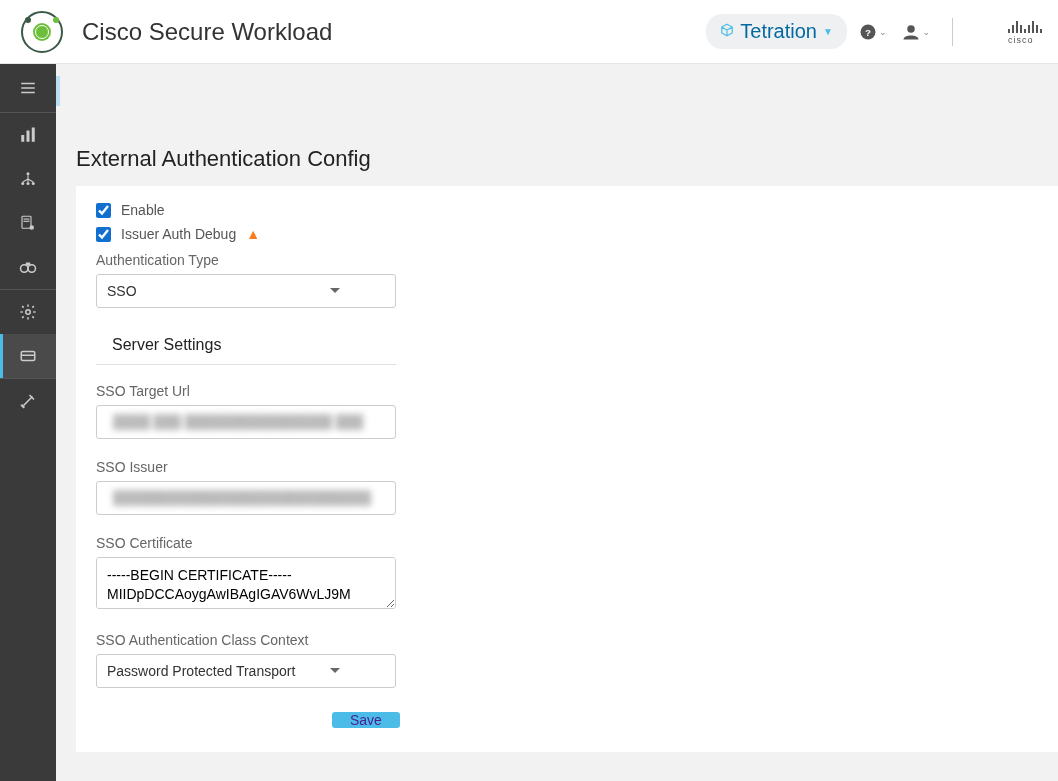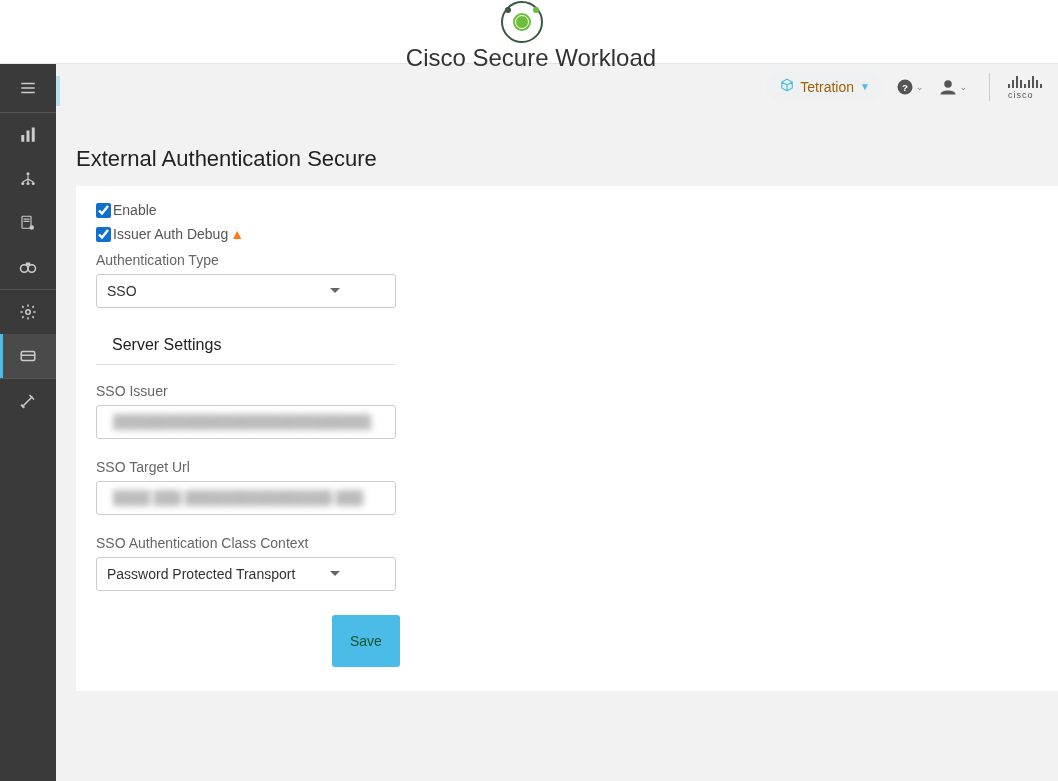--- a/index.html
+++ b/index.html
@@ -1,31 +1,31 @@
 <!DOCTYPE html>
 <html><head>
 <meta charset="utf-8">
 <style>
   * { box-sizing: border-box; margin: 0; padding: 0; }
   body { font-family: Arial, Helvetica, sans-serif; font-size: 14px; color: #333; background: #f2f2f2; width: 1058px; height: 781px; overflow: hidden; }
   
   
-  .header { height: 64px; background: #fff; display: flex; align-items: center; padding: 0 16px 0 20px; border-bottom: 1px solid #e5e5e5; position: relative; flex-direction: column; }
+  .header { height: 64px; background: #fff; display: flex; align-items: center; padding: 0 16px 0 20px; border-bottom: 1px solid #e5e5e5; position: relative; }
   .logo { width: 44px; height: 44px; margin-right: 18px; position: relative; }
   .logo svg { width: 44px; height: 44px; }
   .app-title { font-size: 24px; color: #333; font-weight: 400; }
   .header-right { margin-left: auto; display: flex; align-items: center; gap: 8px; }
   .tetration-badge { background: #eef0f2; border-radius: 16px; padding: 6px 14px; display: flex; align-items: center; gap: 6px; cursor: pointer; }
   .tetration-badge .cube { color: #4bbce7; font-size: 14px; }
-  .tetration-badge .label { color: #a16207; font-size: 14px; }
+  .tetration-badge .label { color: #0369a1; font-size: 20px; }
   .tetration-badge .caret { color: #4bbce7; font-size: 10px; }
   .header-icon { display: flex; align-items: center; gap: 2px; cursor: pointer; color: #555; padding: 4px; }
   .header-icon .caret { font-size: 9px; color: #888; }
   .header-divider { width: 1px; height: 28px; background: #ccc; margin: 0 10px; }
-  .cisco-logo { font-size: 10px; color: #555; letter-spacing: 0.5px; position: relative; }
+  .cisco-logo { font-size: 10px; color: #555; letter-spacing: 0.5px; position: relative; margin-left: 37px; }
   .cisco-bars { display:flex; gap:2px; align-items:flex-end; height:14px; margin-bottom:2px;}
   .cisco-bars span{ width:2px; background:#555; display:inline-block;}
 
   
   .main-wrap { display: flex; height: calc(781px - 64px); }
   
   
   .sidebar { width: 56px; background: #3a3a3a; display: flex; flex-direction: column; }
   .sidebar-item { width: 56px; height: 44px; display: flex; align-items: center; justify-content: center; cursor: pointer; color: #ccc; position:relative;}
   .sidebar-item.active { background: #4a4a4a; }
@@ -34,21 +34,21 @@
   .sidebar-sep { height: 1px; background: #555; margin: 0; }
   .sidebar svg { width: 18px; height: 18px; fill: #ccc; }
   
   
   .content { flex: 1; background: #f2f2f2; overflow: auto; }
   .blue-bar { width: 4px; height: 30px; background: #b9e0f2; margin: 12px 0 0 0; }
   .page-title { font-size: 22px; font-weight: 400; color: #222; padding: 40px 0 14px 20px; }
   
   .form-card { background: #fff; margin: 0 0 0 20px; padding: 16px 20px 24px 20px; }
   
-  .checkbox-row { display: flex; align-items: center; gap: 2px; margin-bottom: 8px; }
+  .checkbox-row { display: flex; align-items: center; gap: 10px; margin-bottom: 8px; }
   .checkbox-row input[type=checkbox] { width: 15px; height: 15px; accent-color: #1170cf; cursor:pointer;}
   .checkbox-row label { color: #555; font-size: 14px; cursor:pointer;}
   .warn-icon { color: #ff7b1a; font-size: 14px; }
   
   .field-label { color: #666; font-size: 14px; margin: 10px 0 6px 0; display:block;}
   
   .select-wrap { position: relative; width: 256px; }
   .select-wrap select, .select-display { width: 300px; height: 34px; border: 1px solid #ccc; border-radius: 3px; padding: 0 30px 0 10px; font-size: 14px; color: #333; background: #fff; appearance: none; cursor:pointer; display:flex; align-items:center;}
   .select-wrap::after { content: ''; position: absolute; right: 12px; top: 14px; border-left: 5px solid transparent; border-right: 5px solid transparent; border-top: 5px solid #666; pointer-events: none; }
   
@@ -56,21 +56,21 @@
   .hr { border: none; border-top: 1px solid #e0e0e0; margin: 10px 0 18px 0; width: 300px; }
   
   .text-input { width: 300px; height: 34px; border: 1px solid #ccc; border-radius: 3px; padding: 0 10px; font-size: 14px; background:#fff; }
   .text-input.redacted { background: #fff; position: relative; overflow:hidden;}
   .redaction-blur { filter: blur(3px); color:#bbb; white-space:nowrap; overflow:hidden; font-size:13px; padding:8px 6px;}
   
   .textarea { width: 300px; height: 52px; border: 1px solid #ccc; border-radius: 3px; padding: 8px 10px; font-size: 14px; font-family: inherit; resize: vertical; line-height: 1.35; overflow-y:scroll;}
   
   .field-block { margin-bottom: 20px; }
   
-  .save-btn { background: #4bbce7; color: #14532d; border: none; border-radius: 3px; padding: 18px 18px; font-size: 14px; cursor: pointer; margin-left: 236px; margin-top: 4px;}
+  .save-btn { background: #4bbce7; color: #4c1d95; border: none; border-radius: 3px; padding: 0 18px; font-size: 14px; cursor: pointer; margin-left: 236px; margin-top: 4px;}
 </style>
 </head>
 <body>
 
 <div class="header">
   <div class="logo">
     <svg viewBox="0 0 44 44">
       <circle cx="22" cy="22" r="20" fill="none" stroke="#3a5a45" stroke-width="2"></circle>
       <circle cx="22" cy="22" r="9" fill="#6bbf3b"></circle>
       <circle cx="22" cy="22" r="6.5" fill="none" stroke="#fff" stroke-width="1"></circle>
@@ -178,21 +178,21 @@
     <div class="sidebar-item">
       <svg viewBox="0 0 24 24">
           <path d="M6 18 L18 6 M14 4 L20 10" stroke="#ccc" stroke-width="2"></path>
           <path d="M4 16 L8 20 L6 22 L2 18 Z" fill="#ccc"></path>
         </svg>
     </div>
   </div>
 
   <div class="content">
     <div class="blue-bar"></div>
-    <h1 class="page-title">External Authentication Secure</h1>
+    <h1 class="page-title">External Authentication Config</h1>
 
     <div class="form-card">
 
       <div class="checkbox-row">
         <input type="checkbox" checked="" style="">
         <label>Enable</label>
       </div>
 
       <div class="checkbox-row">
         <input type="checkbox" checked="" style="">
@@ -202,33 +202,38 @@
 
       <label class="field-label">Authentication Type</label>
       <div class="select-wrap">
         <div class="select-display">SSO</div>
       </div>
 
       <h2 class="section-title">Server Settings</h2>
       <hr class="hr">
 
       <div class="field-block">
+        <label class="field-label">SSO Target Url</label>
+        <div class="text-input redacted">
+          <div class="redaction-blur">████ ███  ████████████████ ███</div>
+        </div>
+      </div>
+
+      <div class="field-block">
         <label class="field-label">SSO Issuer</label>
         <div class="text-input redacted">
           <div class="redaction-blur">████████████████████████████</div>
         </div>
       </div>
 
       <div class="field-block">
-        <label class="field-label">SSO Target Url</label>
-        <div class="text-input redacted">
-          <div class="redaction-blur">████ ███  ████████████████ ███</div>
-        </div>
-      </div>
-
+        <label class="field-label">SSO Certificate</label>
+        <textarea class="textarea" style="">-----BEGIN CERTIFICATE-----
+MIIDpDCCAoygAwIBAgIGAV6WvLJ9M</textarea>
+      </div>
 
       <div class="field-block">
         <label class="field-label">SSO Authentication Class Context</label>
         <div class="select-wrap">
           <div class="select-display">Password Protected Transport</div>
         </div>
       </div>
 
       <button class="save-btn">Save</button>
 

